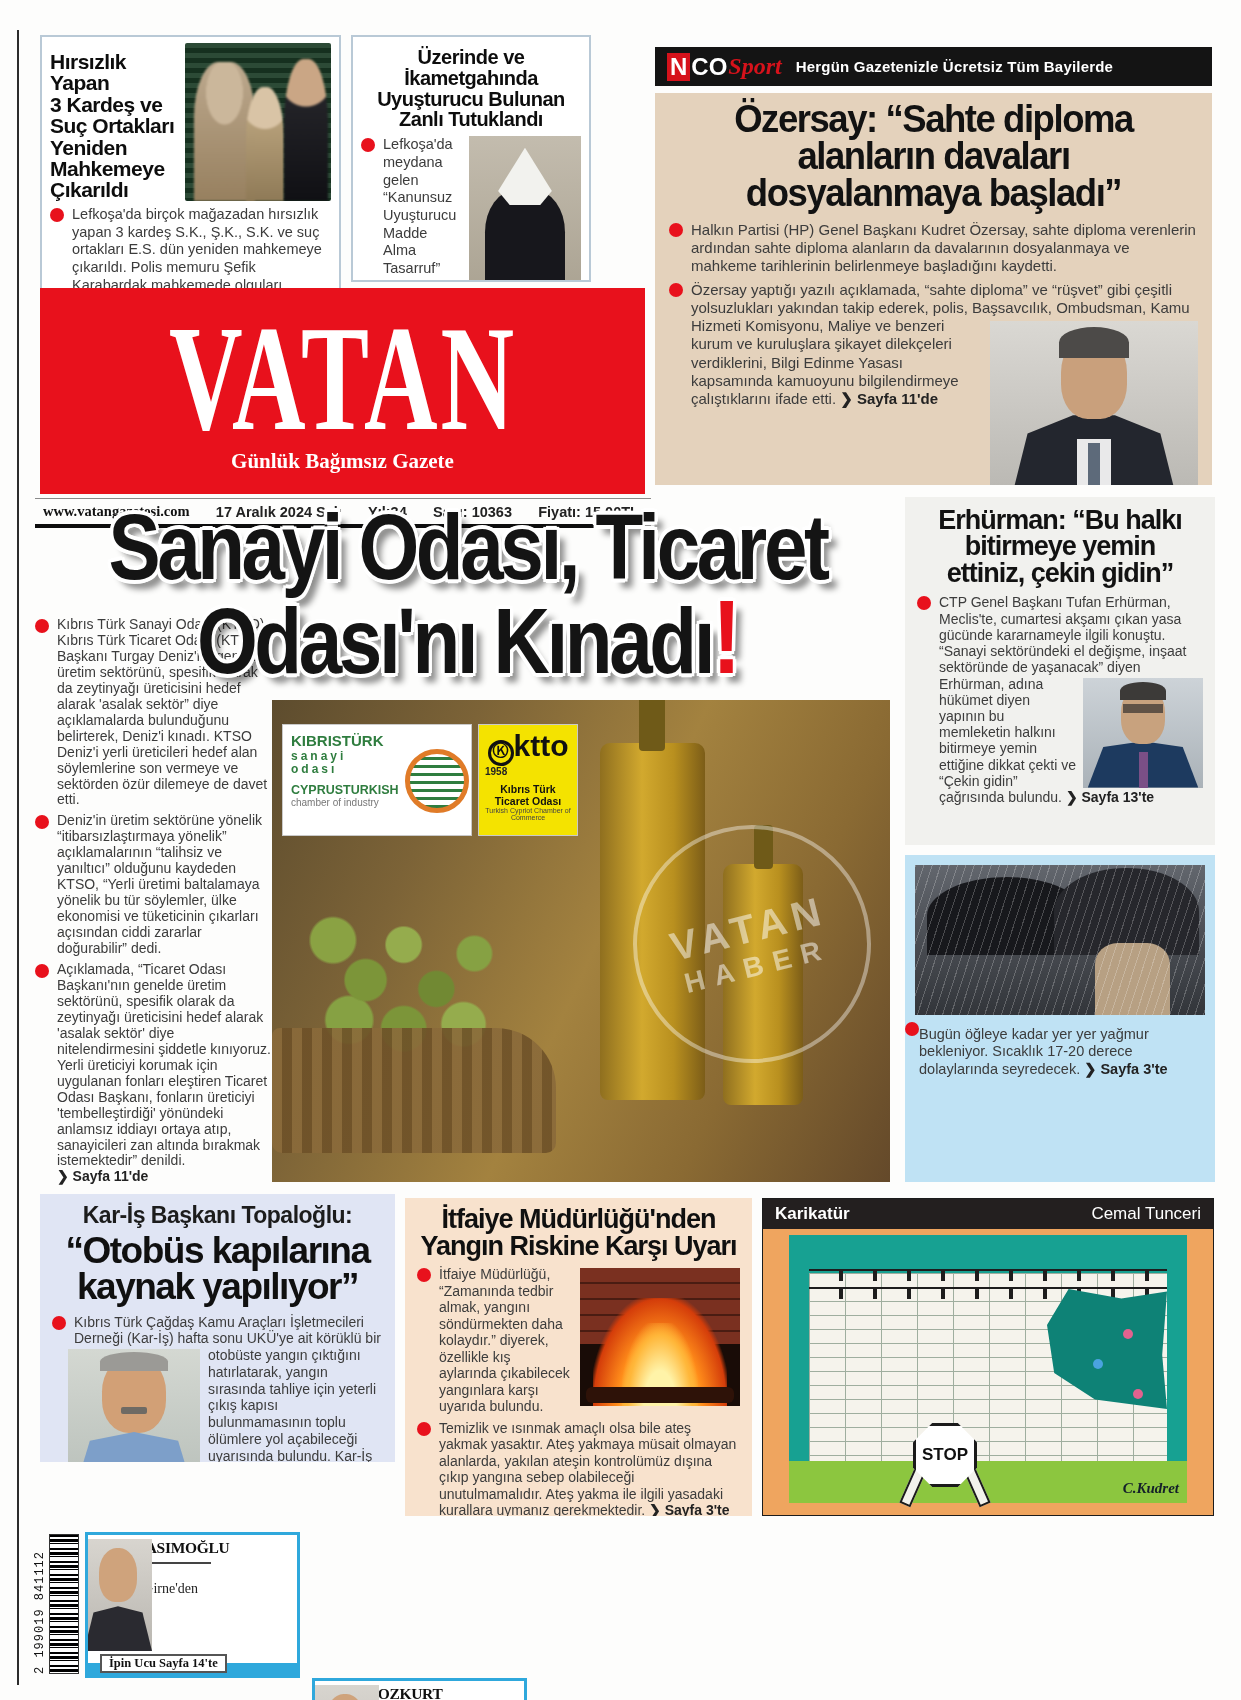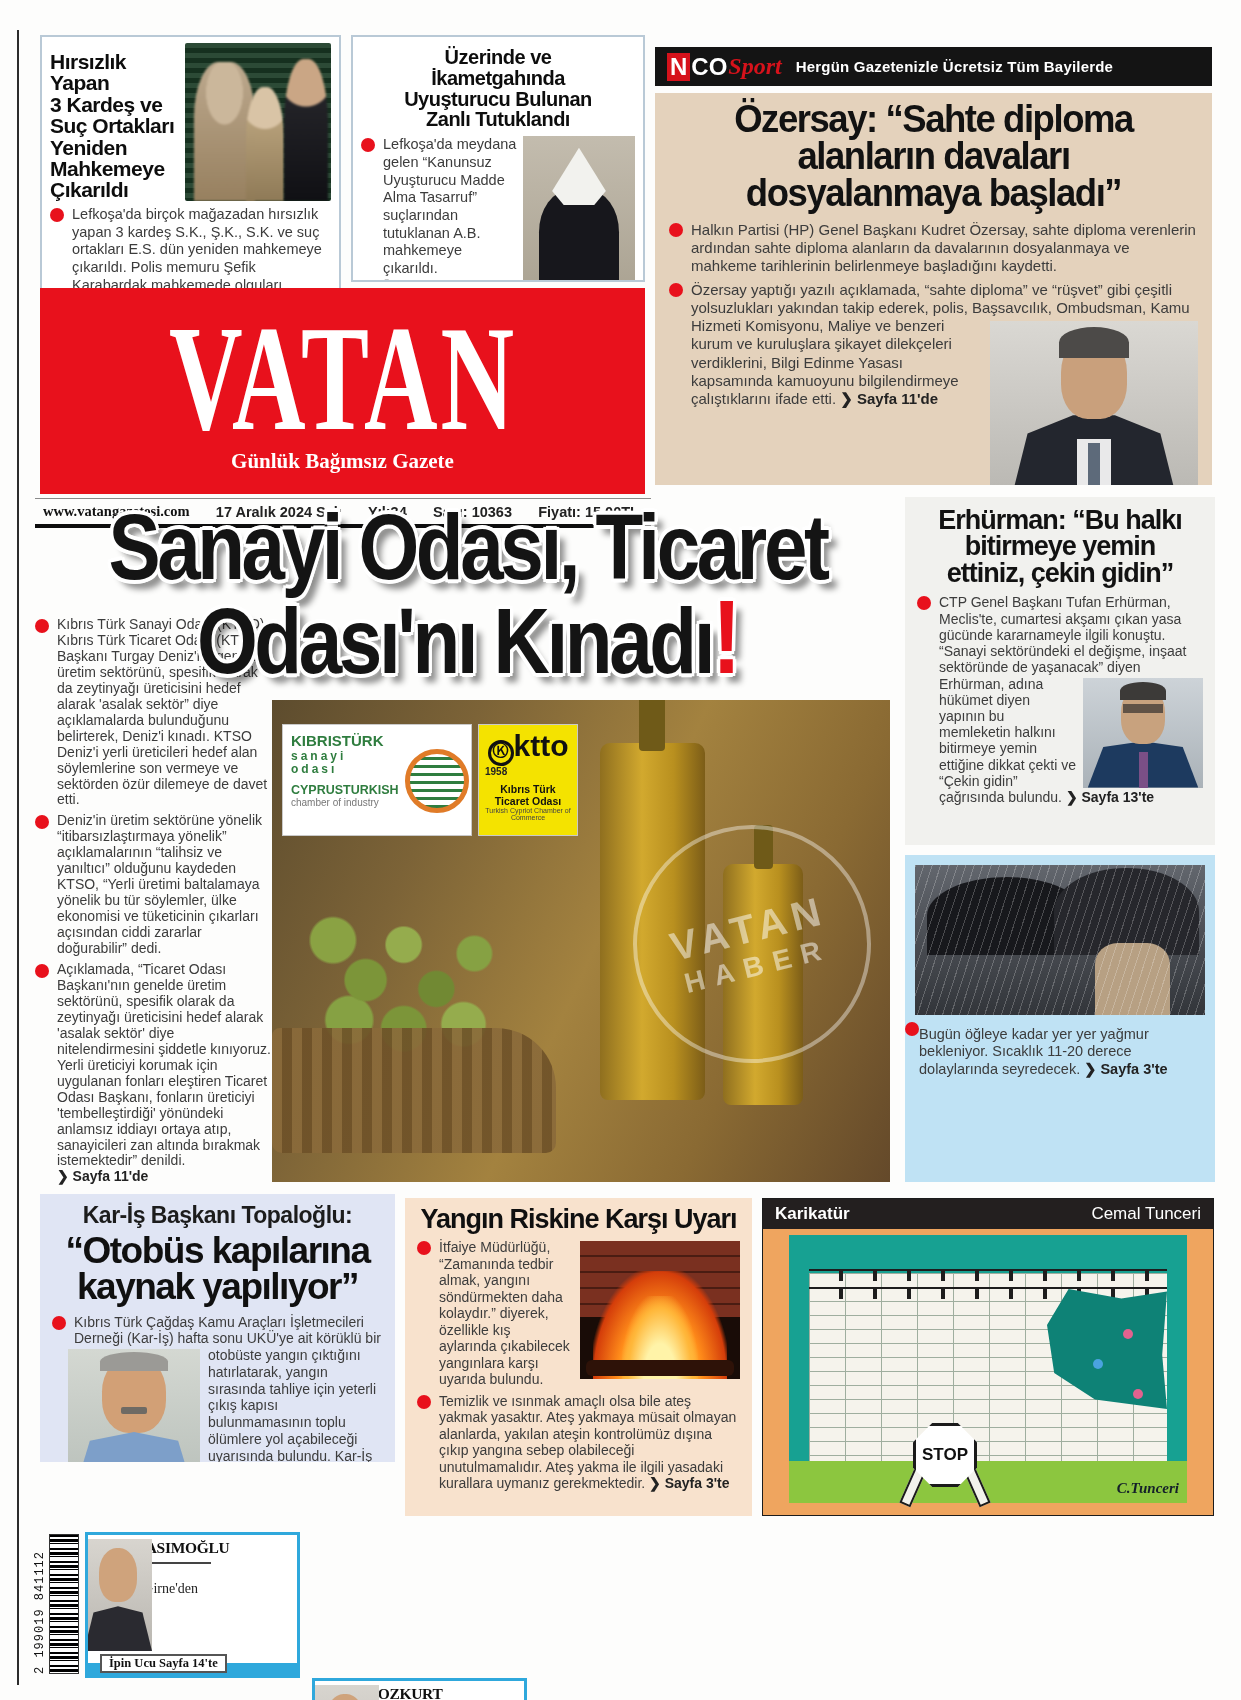--- a/index.html
+++ b/index.html
@@ -170,21 +170,21 @@
         <div class="fig1"></div>
           <div class="fig2"></div>
           <div class="fig3"></div>
       </div>
     </div>
     <p class="bullet body-text">
       <span class="dot"></span><span>Lefkoşa'da birçok mağazadan hırsızlık yapan 3 kardeş S.K., Ş.K., S.K. ve suç ortakları E.S. dün yeniden mahkemeye çıkarıldı. Polis memuru Şefik Karabardak mahkemede olguları aktardı.</span> 
     </p>
   </div>
 
-  <div class="box story-frame" style="left:351px;top:35px;width:294px;height:247px;">
+  <div class="box story-frame" style="left:351px;top:35px;width:240px;height:247px;">
     <div class="tm-headline">
       <div>Üzerinde ve</div>
       <div>İkametgahında</div>
       <div>Uyuşturucu Bulunan</div>
       <div>Zanlı Tutuklandı</div>
     </div>
     <p class="bullet body-text clearfix">
       <span class="dot"></span><span class="photo-hooded">
           <span class="bodyfig"></span>
           <span class="hood"></span>
@@ -287,21 +287,21 @@
   </div>
 
   <div class="box weather-box" style="left:905px;top:855px;width:310px;height:327px;">
     <div class="photo-rain">
       <div class="umb umb1"></div>
         <div class="umb umb2"></div>
         <div class="coat"></div>
         <div class="rain-ovl"></div>
     </div>
     <p class="bullet weather-body">
-      <span class="dot"></span><span>Bugün öğleye kadar yer yer yağmur bekleniyor. Sıcaklık 11-20 derece dolaylarında seyredecek.</span> <b class="pref">❯ Sayfa 3'te</b>
+      <span class="dot"></span><span>Bugün öğleye kadar yer yer yağmur bekleniyor. Sıcaklık 17-20 derece dolaylarında seyredecek.</span> <b class="pref">❯ Sayfa 3'te</b>
     </p>
   </div>
 
   <div class="box karis-box" style="left:40px;top:1194px;width:355px;height:268px;">
     <div class="karis-kicker">Kar-İş Başkanı Topaloğlu:</div>
     <div class="karis-headline">
       <div>“Otobüs kapılarına</div>
       <div>kaynak yapılıyor”</div>
     </div>
     <p class="bullet karis-body clearfix">
@@ -309,20 +309,21 @@
           <span class="head"></span>
           <span class="hair"></span>
           <span class="mus"></span>
           <span class="shirt"></span>
         </span> <span>çıktığını hatırlatarak, yangın sırasında tahliye için yeterli çıkış kapısı bulunmamasının toplu ölümlere yol açabileceği uyarısında bulundu. Kar-İş Başkanı Fuat Topaloğlu, otobüste çıkan yangın sonrası, “geçmiş olsun” dileklerini iletti.</span> 
     </p>
   </div>
 
   <div class="box itfaiye-box" style="left:405px;top:1198px;width:347px;height:318px;">
     <div class="itf-headline">
+      <div>İtfaiye Müdürlüğü'nden</div>
       <div>Yangın Riskine Karşı Uyarı</div>
     </div>
     <div class="itf-body">
       <p class="bullet clearfix"><span class="dot"></span><span class="photo-fire">
             <span class="bricks"></span>
             <span class="flame1"></span>
             <span class="flame2"></span>
             <span class="log"></span>
           </span><span>İtfaiye Müdürlüğü, “Zamanında tedbir almak, yangını söndürmekten daha kolaydır.” diyerek, özellikle kış aylarında çıkabilecek yangınlara karşı uyarıda bulundu.</span></p>
       <p class="bullet"><span class="dot"></span><span>Temizlik ve ısınmak amaçlı olsa bile ateş yakmak yasaktır. Ateş yakmaya müsait olmayan alanlarda, yakılan ateşin kontrolümüz dışına çıkıp yangına sebep olabileceği unutulmamalıdır. Ateş yakma ile ilgili yasadaki kurallara uymanız gerekmektedir.</span> <b class="pref">❯ Sayfa 3'te</b></p>
@@ -340,21 +341,21 @@
       <div class="art-wire" style="top:40px;"></div>
       <div class="art-wire" style="top:58px;"></div>
       <div class="art-hole"></div>
       <div class="art-dot" style="right:80px;top:100px;background:#e2628f;"></div>
       <div class="art-dot" style="right:110px;top:130px;background:#4aa3df;"></div>
       <div class="art-dot" style="right:70px;top:160px;background:#e2628f;"></div>
       <div class="art-grass"></div>
       <div class="art-leg leg1"></div>
       <div class="art-leg leg2"></div>
       <div class="art-stop">STOP</div>
-      <div class="art-sig">C.Tunceri</div>
+      <div class="art-sig">C.Kudret</div>
     </div>
   </div>
 
   <div class="box barcode" style="left:33px;top:1534px;width:46px;height:140px;">
     <span class="bc-num">2 199019 841112</span>
     <span class="bc-bars"></span>
   </div>
 
   <div class="box col-card" style="left:85px;top:1532px;width:215px;height:146px;">
     <div class="cc-inner">

